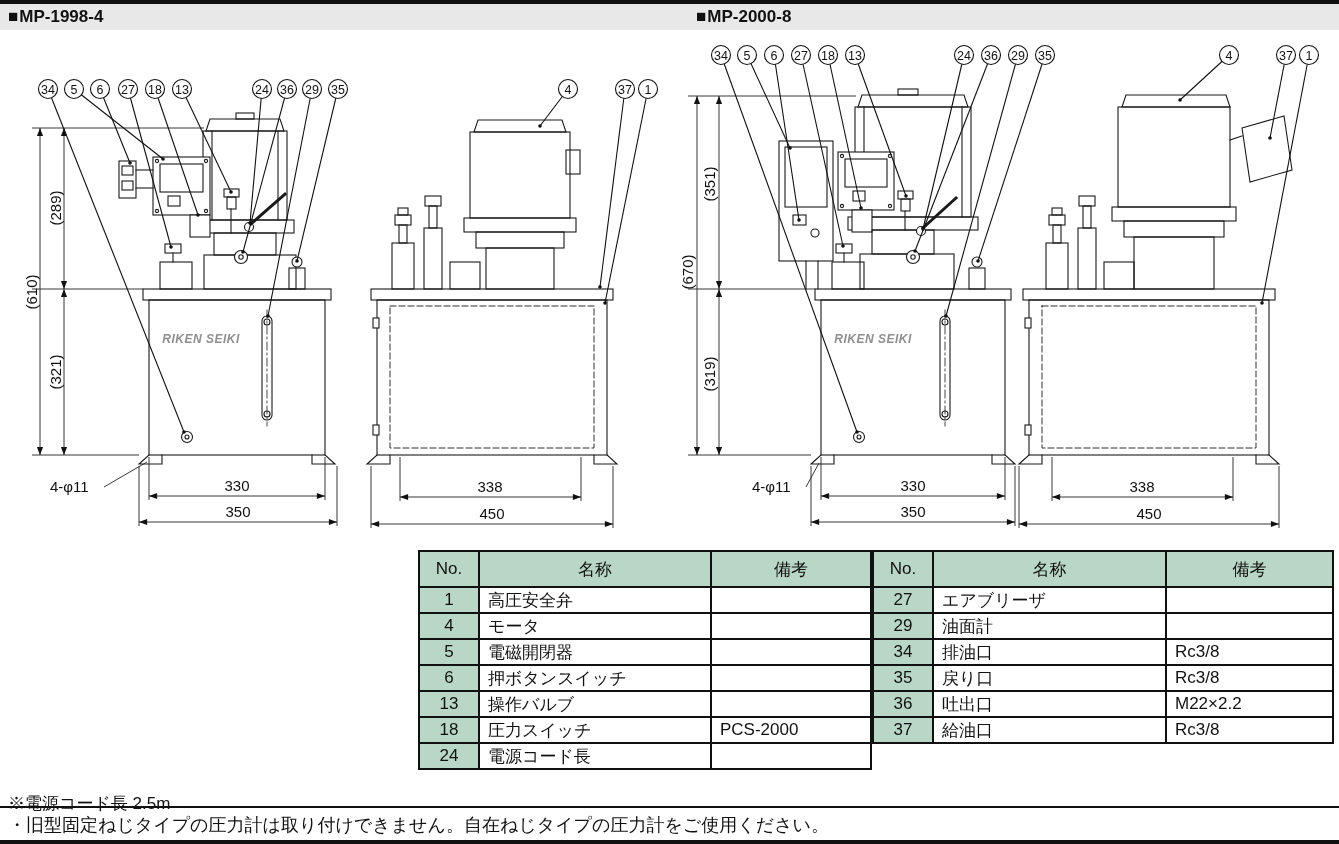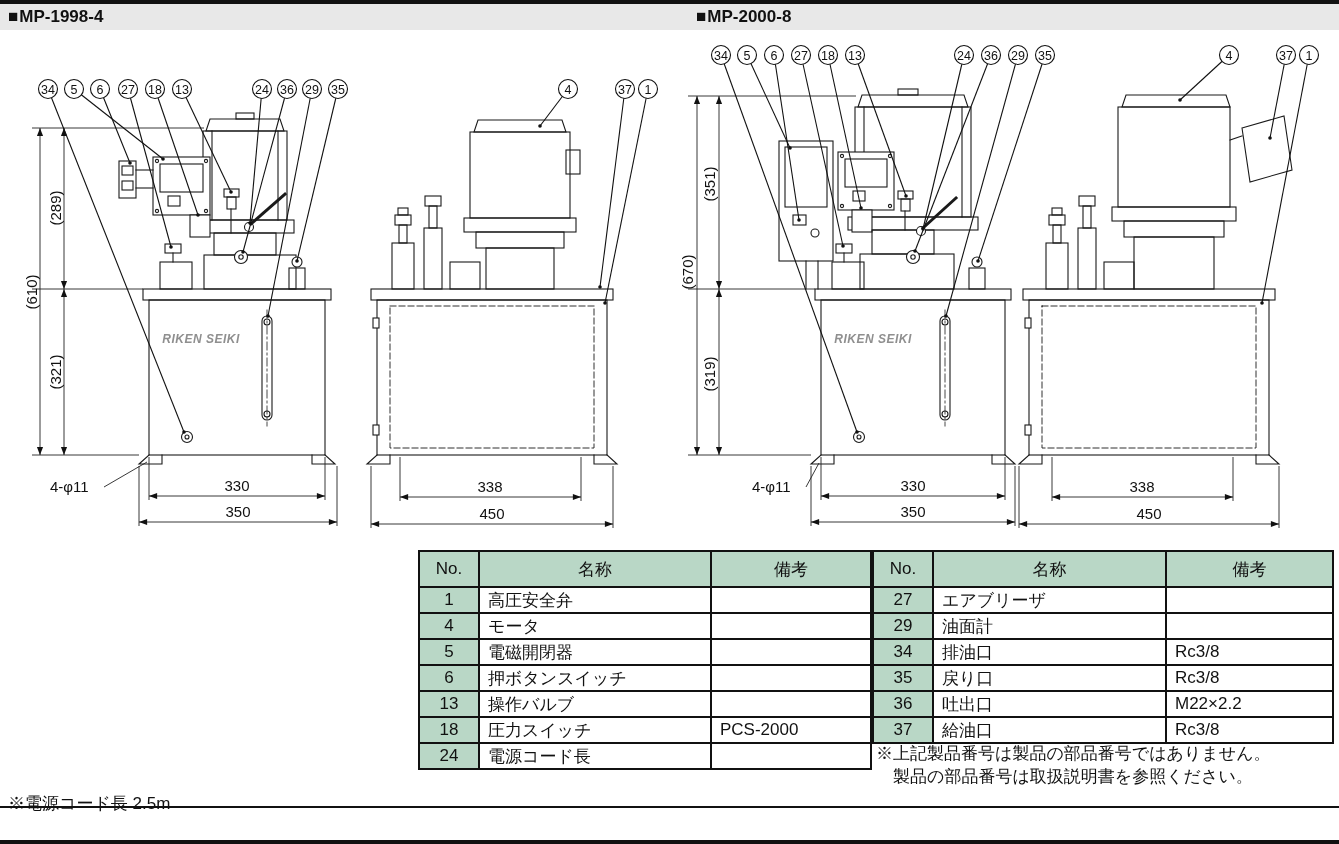--- a/index.html
+++ b/index.html
@@ -575,21 +575,18 @@
       <tr>
           <td class="no">37</td>
           <td>給油口</td>
           <td>Rc3/8</td>
         </tr>
     </tbody>
   </table>
 
   <div class="note" style="left:8px;top:792px;text-align:right;">※電源コード長 2.5m</div>
 
-  <div class="note" style="left:876px;top:742px;">
-    <span>※上記製品番号は製品の部品番号ではありません。</span>
-    <span class="line2">製品の部品番号は取扱説明書を参照ください。</span>
-  </div>
 
   <div class="bar" style="top:806px;height:2px;"></div>
+  <div class="bottom-note" style="left:8px;top:813px;">・旧型固定ねじタイプの圧力計は取り付けできません。自在ねじタイプの圧力計をご使用ください。</div>
   <div class="bar" style="top:840px;height:4px;"></div>
 
 </div>
 
 </body></html>

